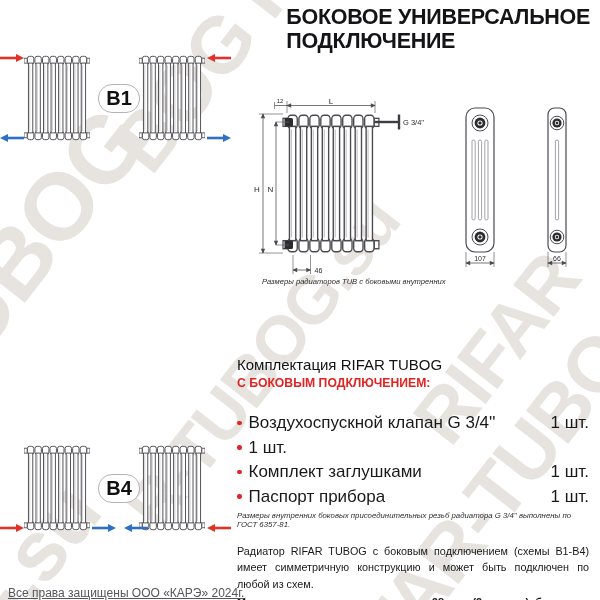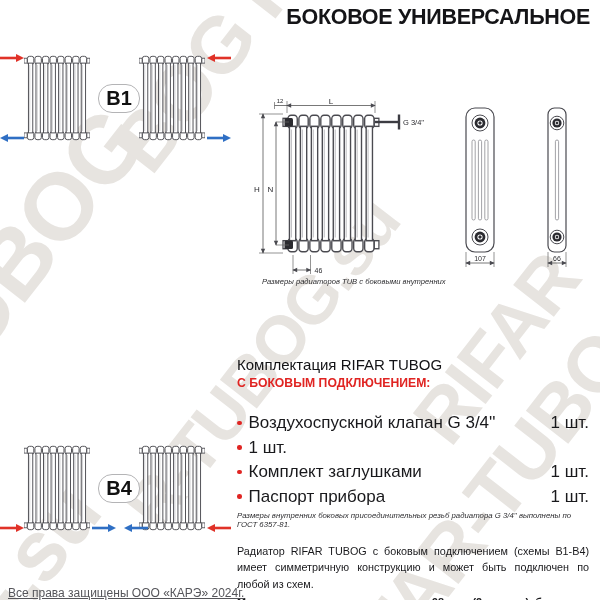--- a/index.html
+++ b/index.html
@@ -79,20 +79,21 @@
       </g>
       <g id="arrow-right">
         <line x1="0" y1="5" x2="17" y2="5" stroke="currentColor" stroke-width="2.6"></line>
         <polygon points="16,1 24,5 16,9" fill="currentColor"></polygon>
       </g>
     </defs>
   </svg>
 
   <div class="title">
     <div>БОКОВОЕ УНИВЕРСАЛЬНОЕ</div>
+    <div>ПОДКЛЮЧЕНИЕ</div>
   </div>
 
   <div class="scheme-row" style="top:53px">
     <svg class="rad" style="left:24px" viewBox="0 0 70 90">
         <use href="#radiator-front"></use>
       </svg>
     <svg class="rad" style="left:139px" viewBox="0 0 70 90">
         <use href="#radiator-front"></use>
       </svg>
     <div class="scheme-label">B1</div>

